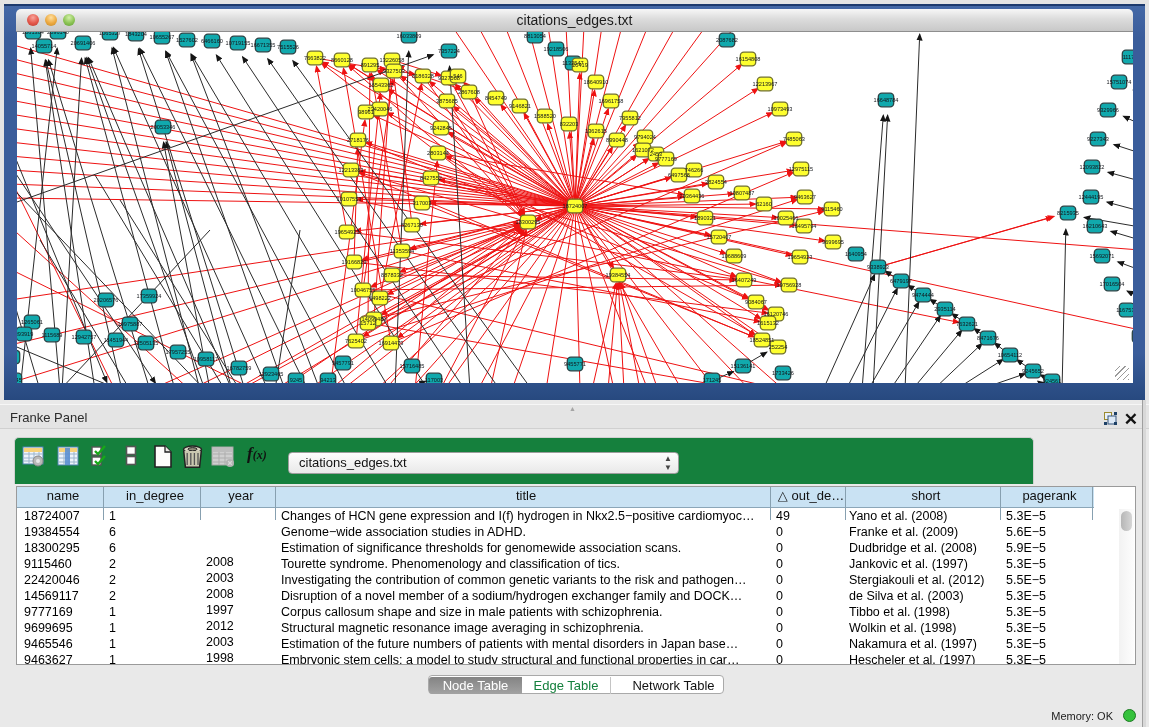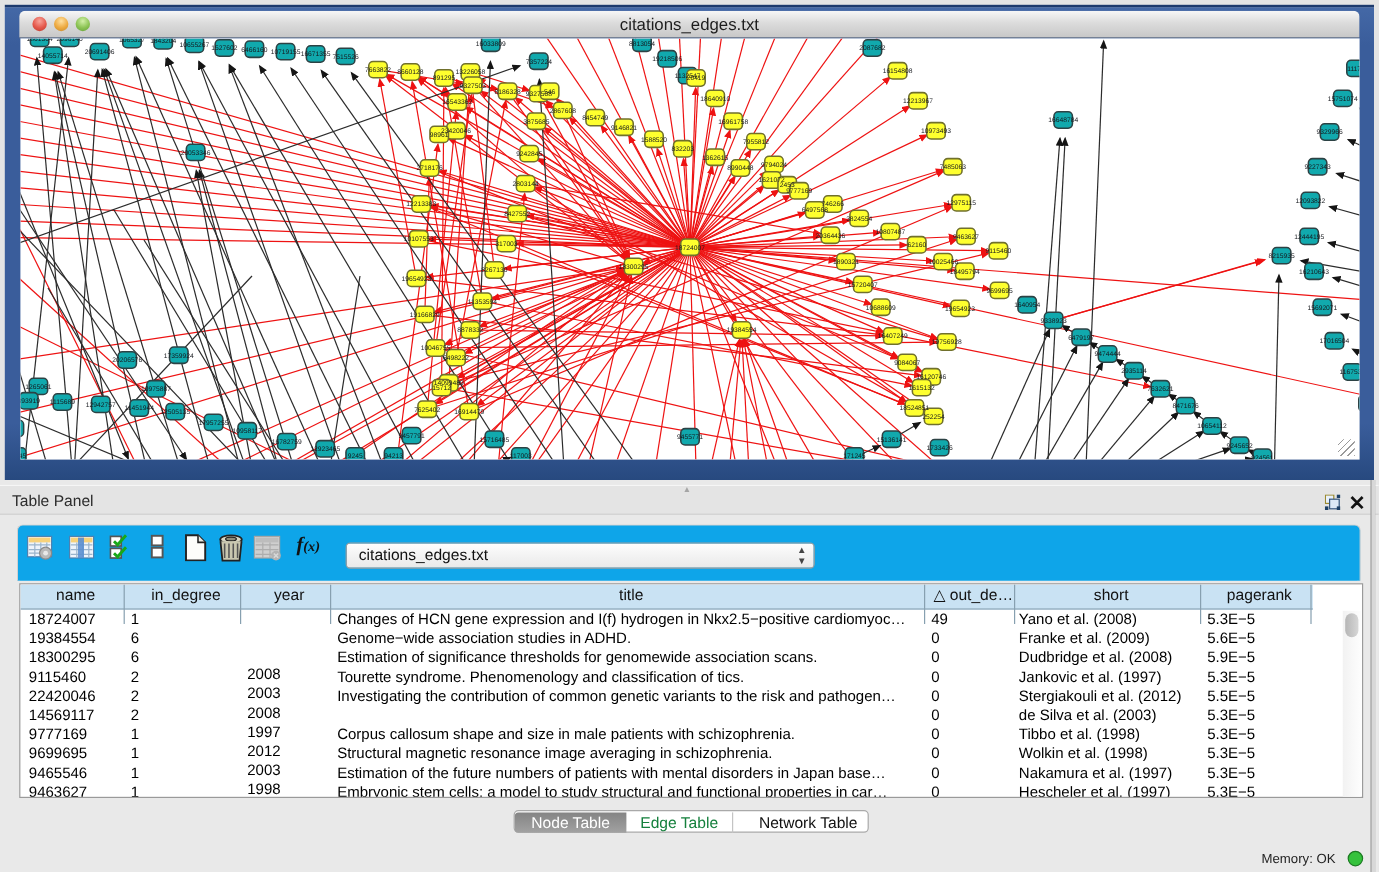--- a/index.html
+++ b/index.html
@@ -25,22 +25,22 @@
 
 
 #panel { position:absolute; left:0; top:400px; width:1149px; height:327px;
   background:#e9e9e9; }
 #phead { position:absolute; left:0; top:4px; width:1149px; height:25px;
   background:#e4e4e4; border-top:1px solid #f6f6f6; border-bottom:1px solid #d0d0d0; }
 #phead .lbl { position:absolute; left:10px; top:5px; font-size:13px; color:#2c2c2c; }
 #pgrip { position:absolute; left:569px; top:0px; font-size:7px; color:#a5a5a5; }
 #px { position:absolute; right:11px; top:4px; font-size:17px; font-weight:bold; color:#111; }
 #pfloat { position:absolute; right:32px; top:7px; width:13px; height:13px; }
-#toolbar { position:absolute; left:14px; top:37px; width:1120px; height:47px;
-  background:#0ea5e9; border:1px solid #d0d0d0; border-radius:5px 5px 0 0; border-bottom:none; }
+#toolbar { position:absolute; left:14px; top:37px; width:1020px; height:47px;
+  background:#15803d; border:1px solid #d0d0d0; border-radius:5px 5px 0 0; border-bottom:none; }
 #combo { position:absolute; left:273px; top:14px; width:391px; height:22px;
   background:linear-gradient(#fdfdfd,#e9e9e9); border:1px solid #9d9d9d; border-radius:4px;
   font-size:13px; color:#111; line-height:20px; padding-left:10px; }
 #combo .ar { position:absolute; right:6px; top:1px; font-size:8px; color:#444; line-height:9px; }
 .icon { position:absolute; top:7px; }
 
 #tablewrap { position:absolute; left:16px; top:86px; width:1120px; height:179px;
   background:#fff; border:1px solid #9a9a9a; overflow:hidden; }
 #thead { position:absolute; left:0; top:0; width:1077px; height:21px;
   background:#c9e2f3; border-bottom:1px solid #8ba6b8; font-size:13px; color:#111; }
@@ -630,21 +630,21 @@
           <text x="778" y="349">252254</text>
           <text x="575" y="208">18724007</text>
           <text x="528" y="224">18300295</text>
           <text x="618" y="277">19384554</text>
         </g>
       </svg><div id="grip"></div></div>
 
   <div id="panel">
     <div id="phead">
       <span id="pgrip">▲</span>
-      <span class="lbl">Table Panel</span>
+      <span class="lbl">Franke Panel</span>
       <svg id="pfloat" viewBox="0 0 13 13">
           <rect x="0.5" y="0.5" width="7" height="7" fill="#e8f0fa" stroke="#9b8a30"></rect>
           <rect x="4" y="4" width="8" height="8" fill="#dde9f6" stroke="#35557d"></rect>
           <rect x="10" y="0" width="3" height="3" fill="#1d4066"></rect>
           <rect x="0" y="10" width="3" height="3" fill="#1d4066"></rect>
           <rect x="10" y="10" width="3" height="3" fill="#1d4066"></rect>
         </svg>
       <span id="px">✕</span>
     </div>
     <div id="toolbar">
@@ -744,20 +744,21 @@
             <span class="c3">2012</span>
             <span class="c4">Investigating the contribution of common genetic variants to the risk and pathogen…</span>
             <span class="c5">0</span>
             <span class="c6">Stergiakouli et al. (2012)</span>
             <span class="c7">5.5E−5</span>
           </div>
           <div class="tr">
             <span class="c1">14569117</span>
             <span class="c2">2</span>
             <span class="c3">2003</span>
+            <span class="c4">Disruption of a novel member of a sodium/hydrogen exchanger family and DOCK…</span>
             <span class="c5">0</span>
             <span class="c6">de Silva et al. (2003)</span>
             <span class="c7">5.3E−5</span>
           </div>
           <div class="tr">
             <span class="c1">9777169</span>
             <span class="c2">1</span>
             <span class="c3">1998</span>
             <span class="c4">Corpus callosum shape and size in male patients with schizophrenia.</span>
             <span class="c5">0</span>

